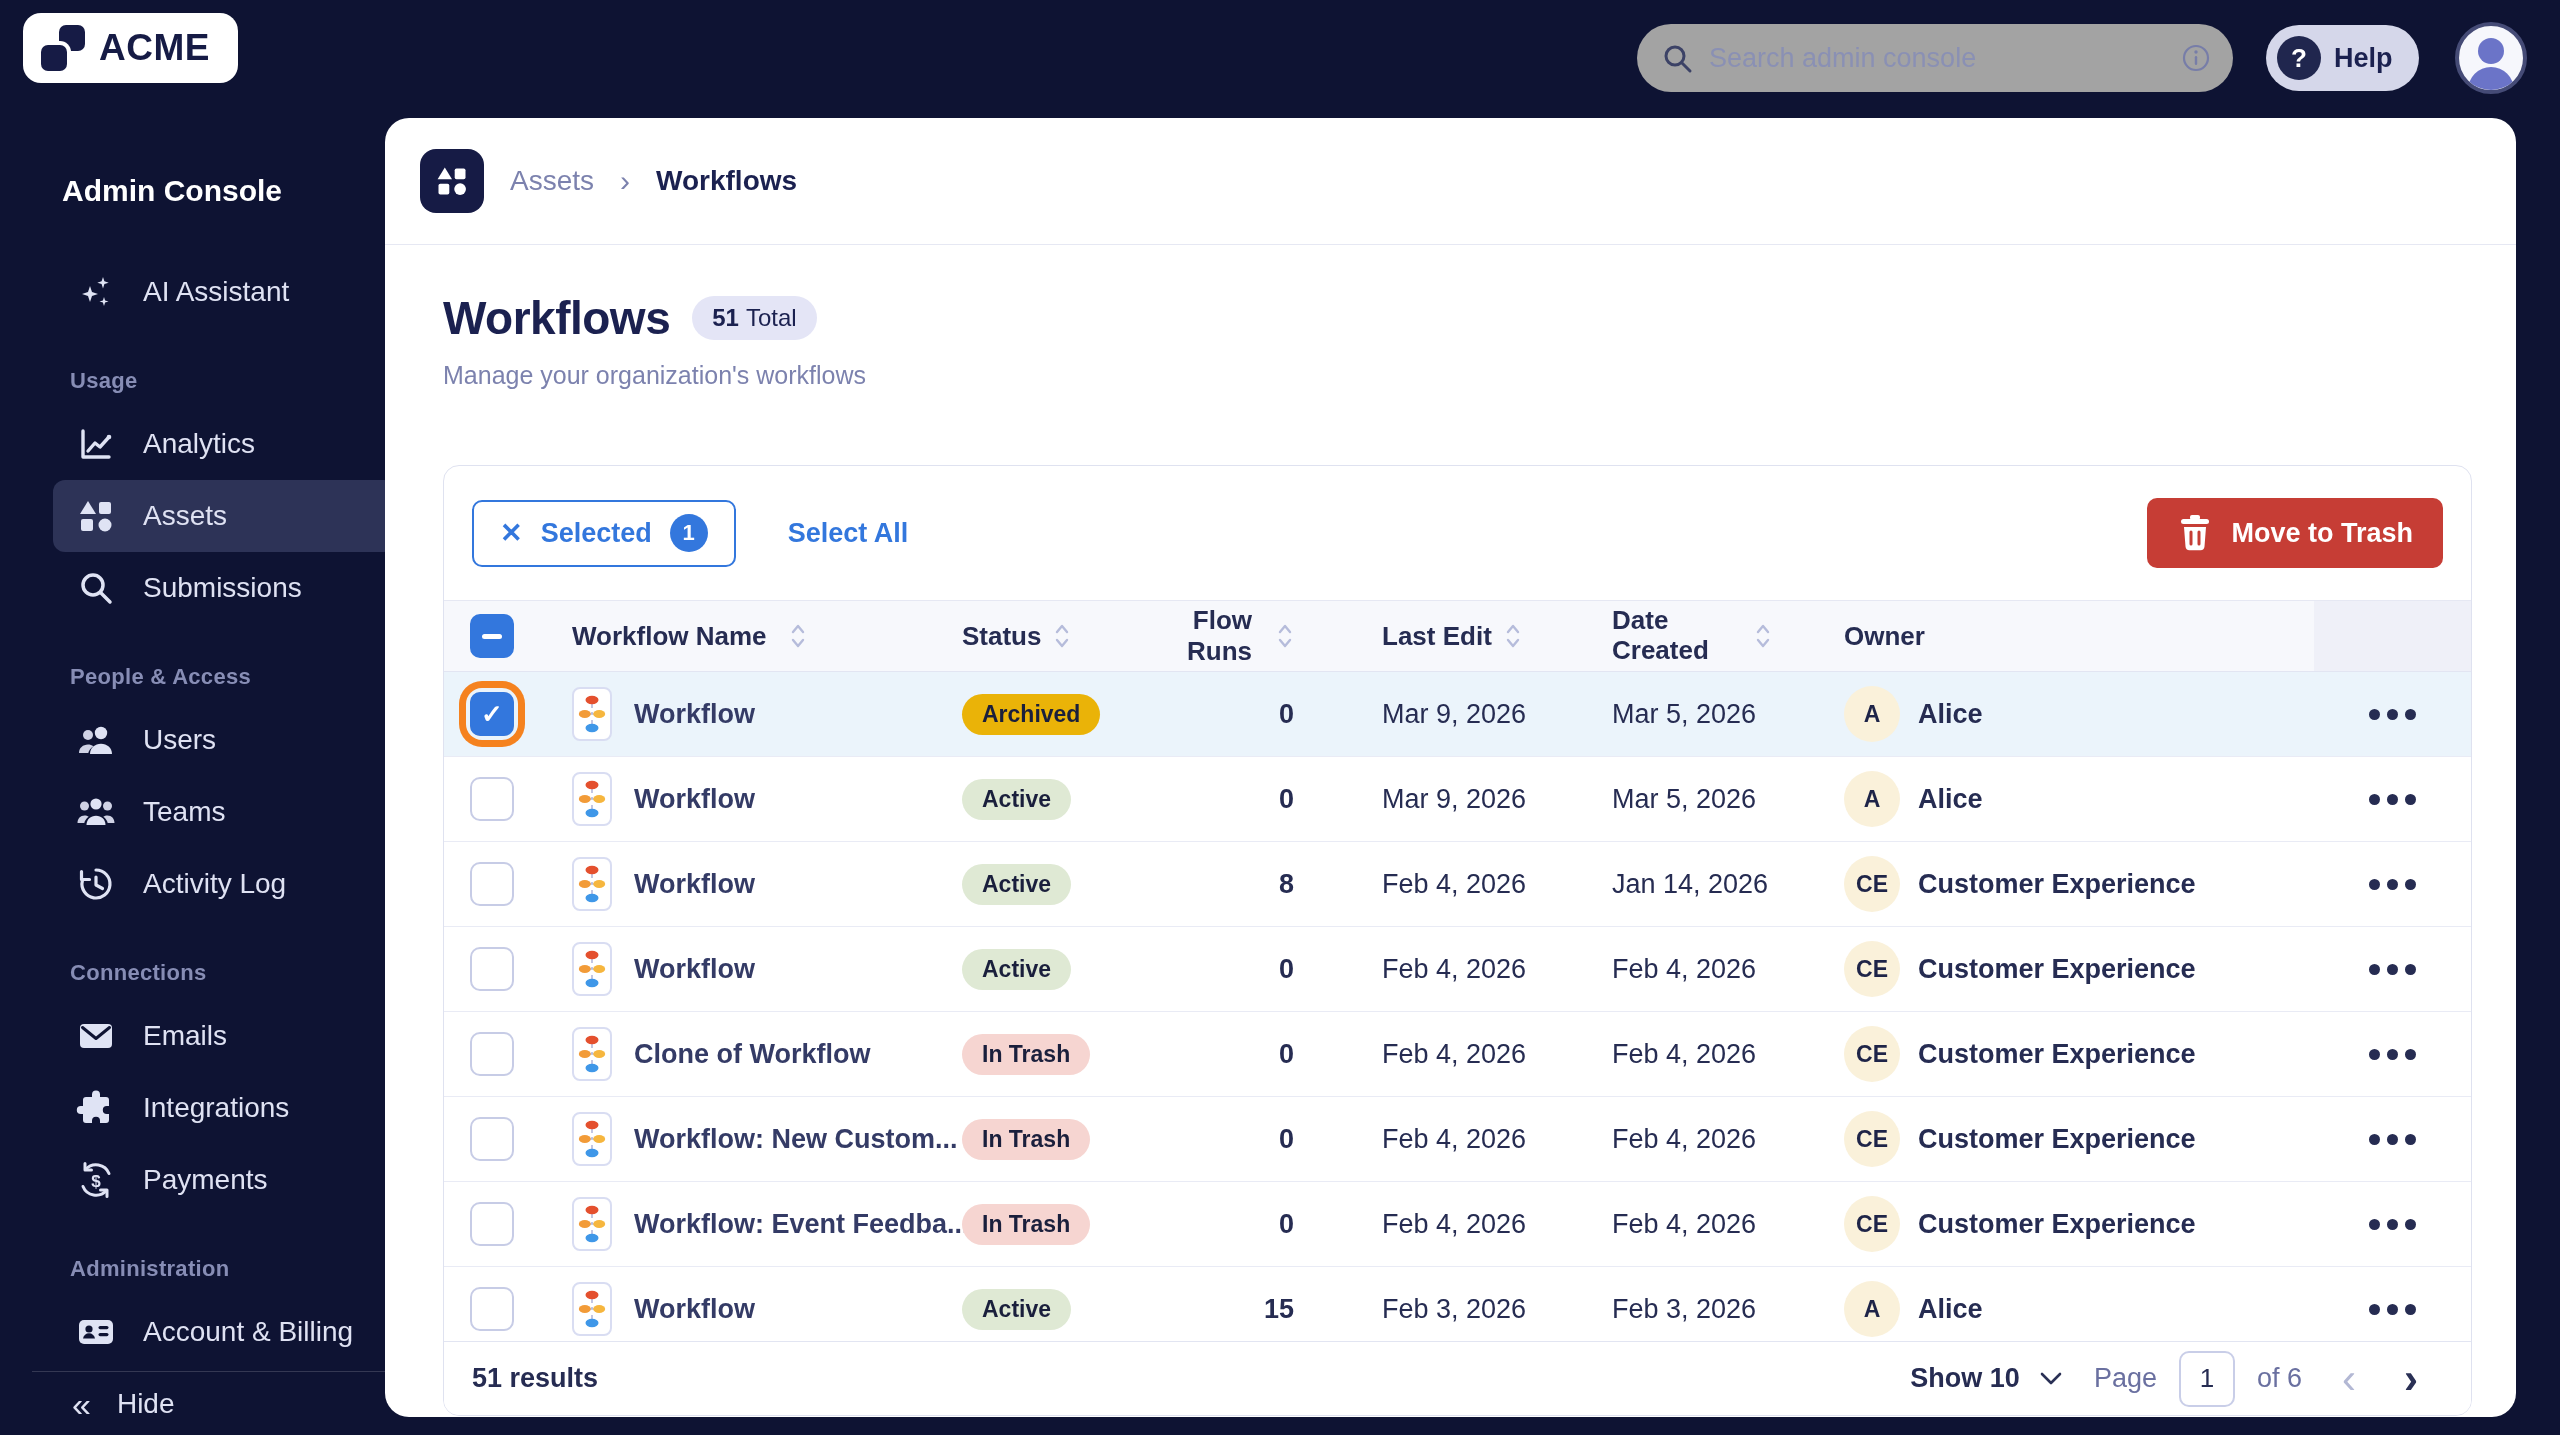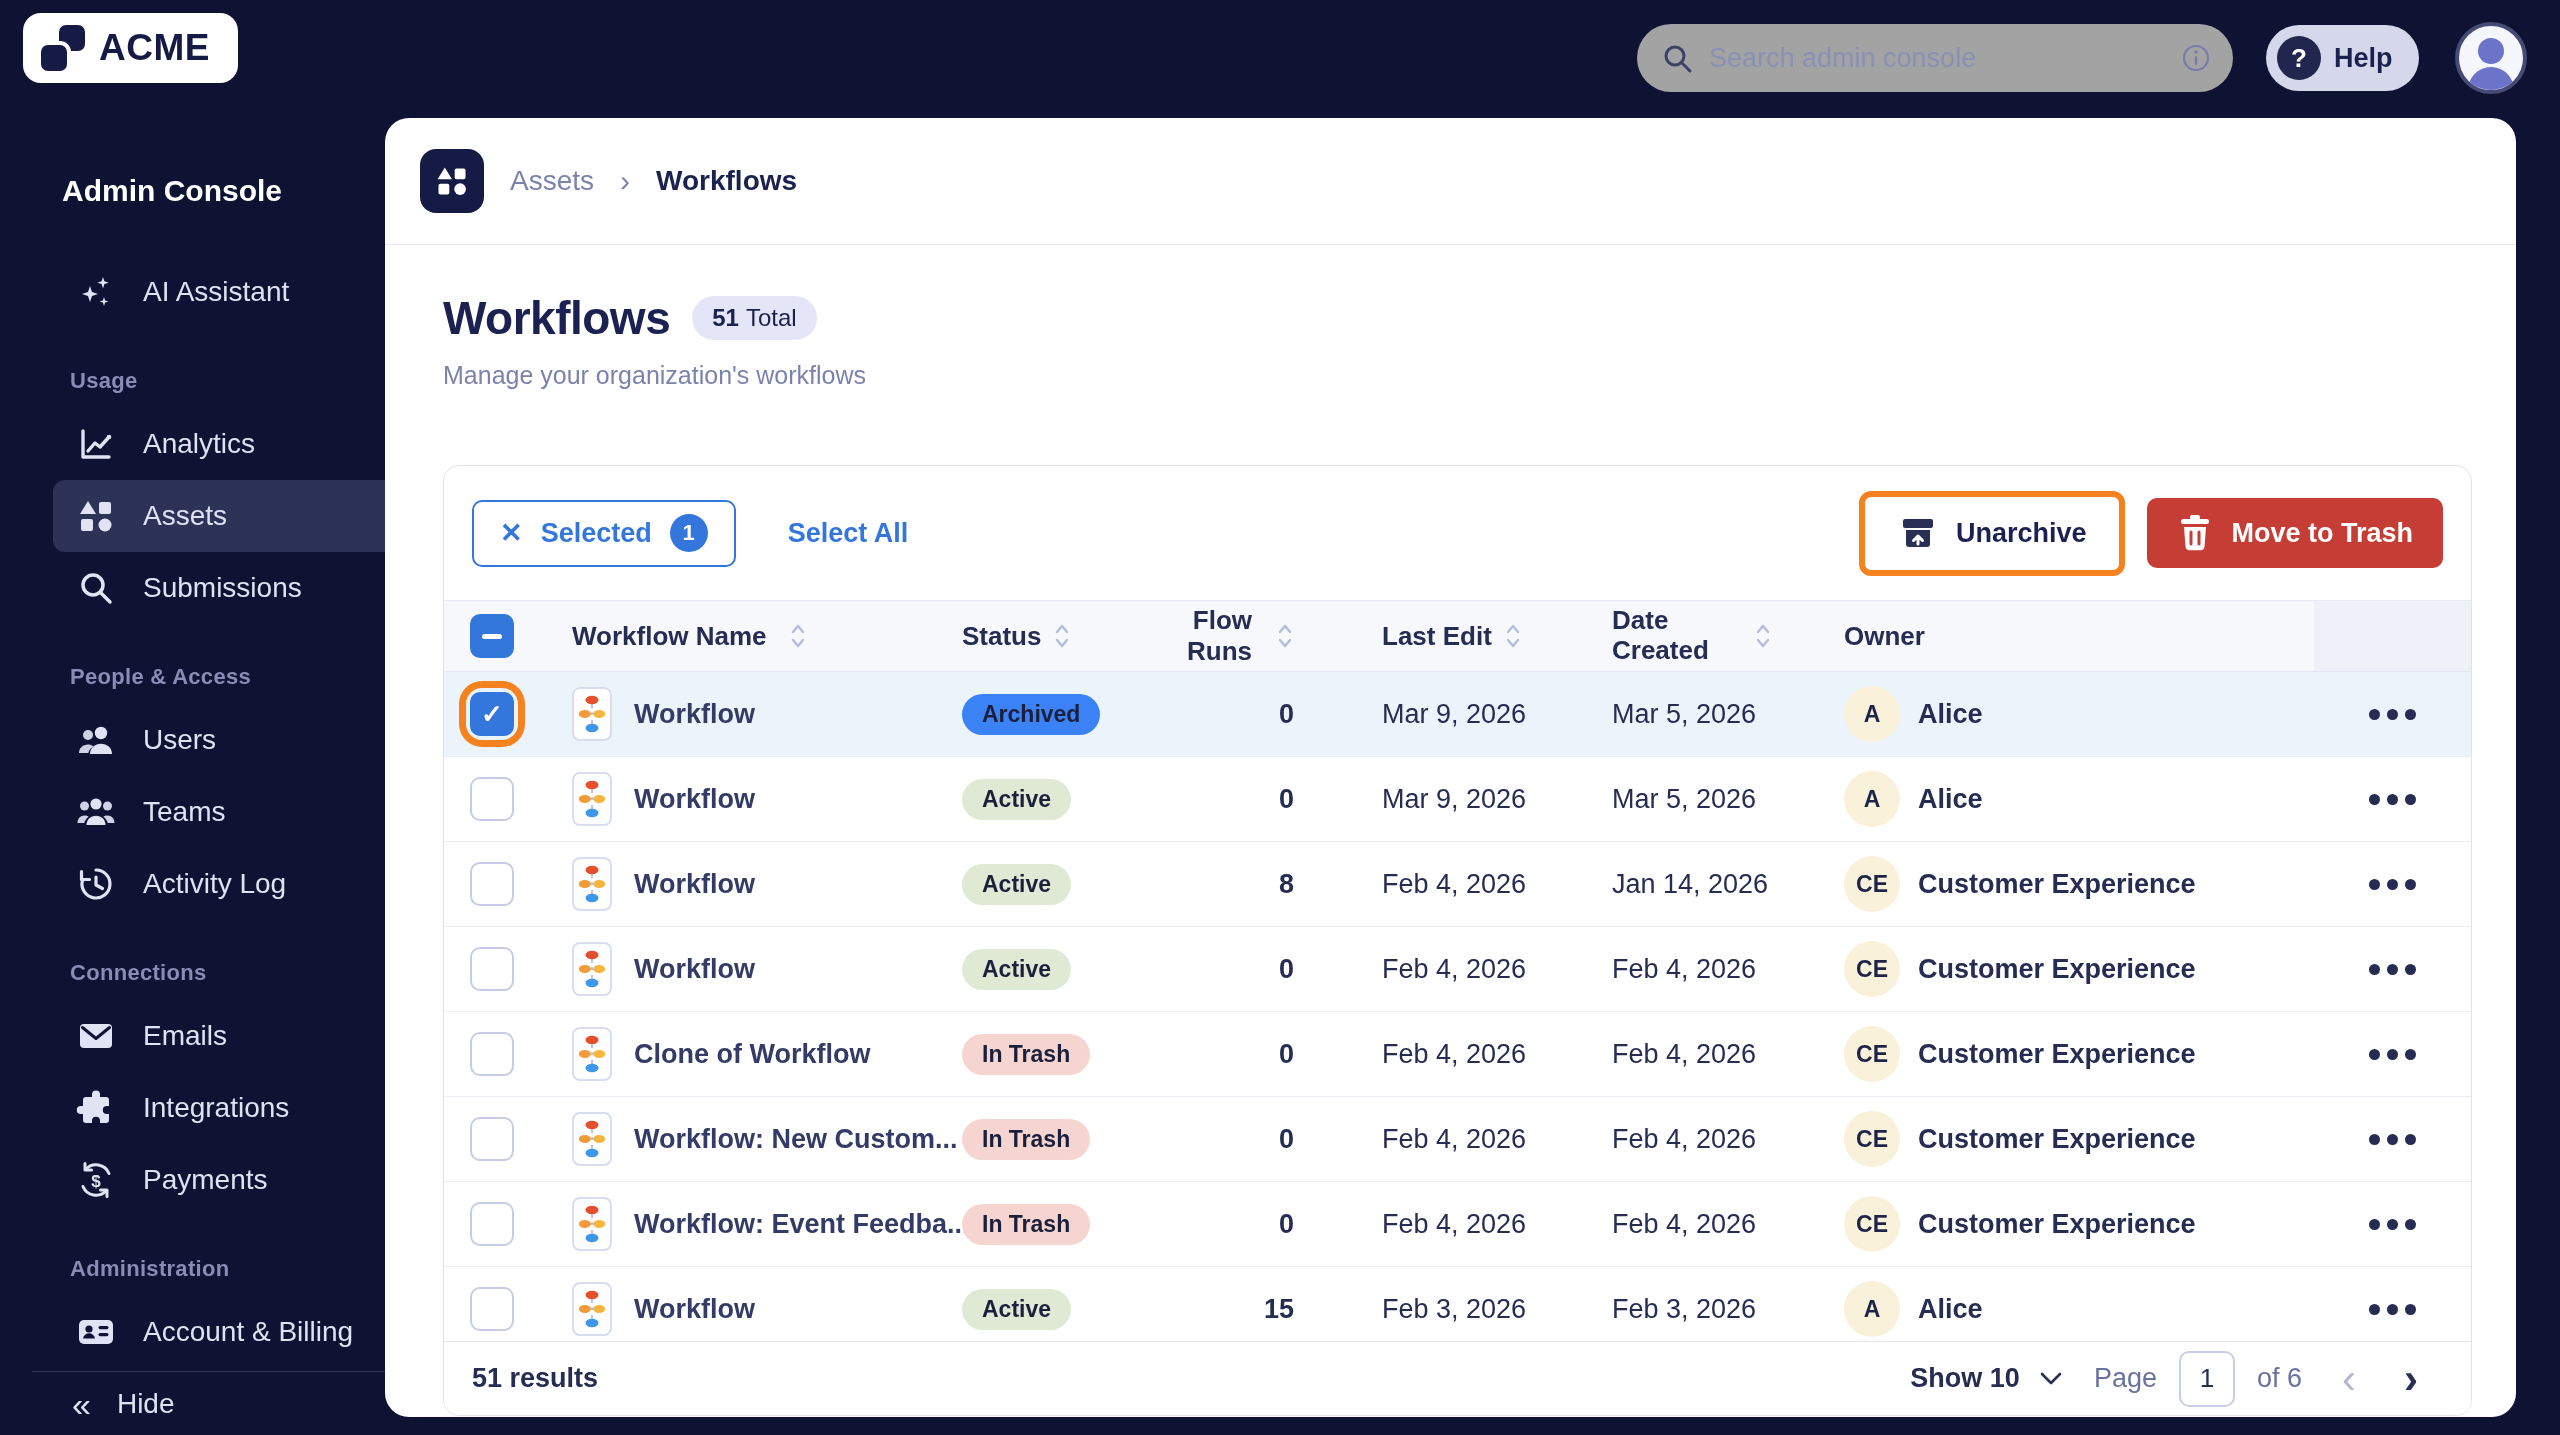--- a/index.html
+++ b/index.html
@@ -87,21 +87,21 @@
   .cell{font-size:27px;color:#262C52;display:flex;align-items:center;height:100%;}
   .checkbox{width:44px;height:44px;border-radius:10px;border:2.5px solid #C7CCE6;background:#fff;display:flex;align-items:center;justify-content:center;font-size:26px;font-weight:700;color:#fff;cursor:pointer;}
   .checkbox.checked,.checkbox.indeterminate{background:#3377DD;border-color:#3377DD;}
   .checkbox .minus{width:20px;height:5px;border-radius:3px;background:#fff;}
   .cb-wrap{display:inline-flex;border-radius:12px;}
   .cb-wrap.annotated{box-shadow:0 0 0 4px #EBF4FB,0 0 0 11px #F5821F;}
   .wf-icon{width:40px;height:54px;border:2px solid #D9DDF2;border-radius:8px;background:#fff;display:flex;align-items:center;justify-content:center;flex:0 0 40px;}
   .wf-icon svg{width:30px;height:44px;}
   .name-text{font-weight:600;color:#343B66;white-space:nowrap;}
   .badge{display:inline-block;padding:7px 20px;border-radius:22px;font-size:23px;font-weight:600;color:#1A1F3C;}
-  .badge-archived{background:#3b82f6;}
+  .badge-archived{background:#eab308;}
   .badge-active{background:#DFE9D4;}
   .badge-trash{background:#F6D5D1;}
   .runs{font-weight:600;}
   .owner-avatar{width:56px;height:56px;border-radius:50%;background:#FAF1DA;display:flex;align-items:center;justify-content:center;font-size:23px;font-weight:700;color:#1E2448;flex:0 0 56px;}
   .owner-name{font-weight:600;}
   .dots{display:flex;gap:7px;}
   .dots i{width:11px;height:11px;border-radius:50%;background:#262C52;display:block;}
 
   .tfooter{height:74px;flex:0 0 74px;border-top:1px solid #E2E5F2;display:flex;align-items:center;padding:0 45px 0 28px;background:#fff;}
   .results{font-size:27px;font-weight:600;color:#262C52;}
@@ -335,32 +335,20 @@
   <section class="table-card">
 
     <div class="toolbar">
       <div class="selected-btn">
         <span class="x-icon">✕</span>
         <span>Selected</span>
         <span class="count-badge">1</span>
       </div>
       <span class="select-all">Select All</span>
       <span class="toolbar-spacer"></span>
-      <span class="annotation-frame">
-        <span class="unarchive-btn">
-          <span style="display:flex;">
-            <svg viewBox="0 0 40 40">
-                <rect x="5" y="6" width="30" height="9" rx="2" fill="#2A3055"></rect>
-                <path d="M8 17h24v14a3 3 0 0 1-3 3H11a3 3 0 0 1-3-3z" fill="#2A3055"></path>
-                <path d="M20 31v-8M15.5 27.5L20 23l4.5 4.5" stroke="#fff" stroke-width="3" fill="none" stroke-linecap="round" stroke-linejoin="round"></path>
-              </svg>
-          </span>
-          <span>Unarchive</span>
-        </span>
-      </span>
       <span class="trash-btn">
         <span style="display:flex;">
           <svg viewBox="0 0 36 40" fill="#fff">
               <rect x="13" y="2" width="10" height="5" rx="2"></rect>
               <rect x="4" y="6" width="28" height="5" rx="2.5"></rect>
               <path d="M7 14h22l-1.5 19.5a4 4 0 0 1-4 3.7h-11a4 4 0 0 1-4-3.7z"></path>
               <path d="M14 19v12M22 19v12" stroke="#C63D35" stroke-width="3" stroke-linecap="round"></path>
             </svg>
         </span>
         <span>Move to Trash</span>

